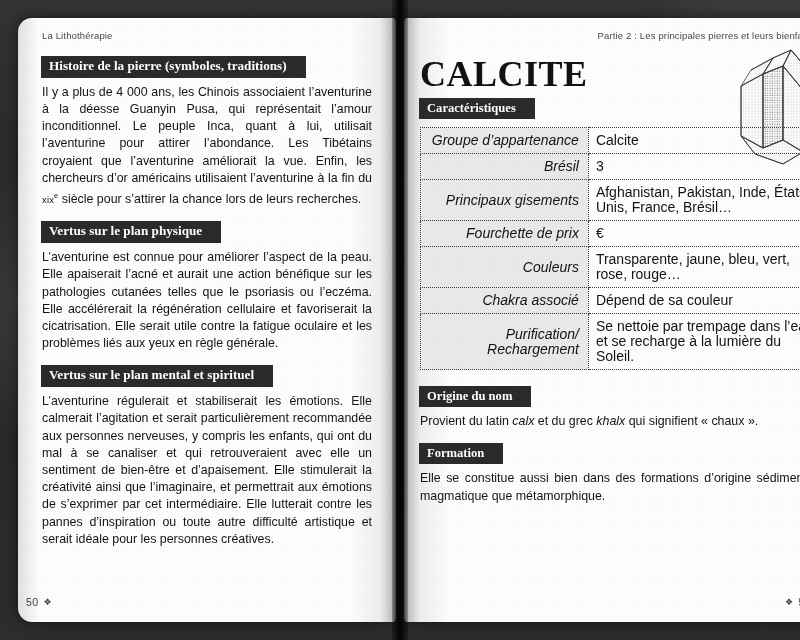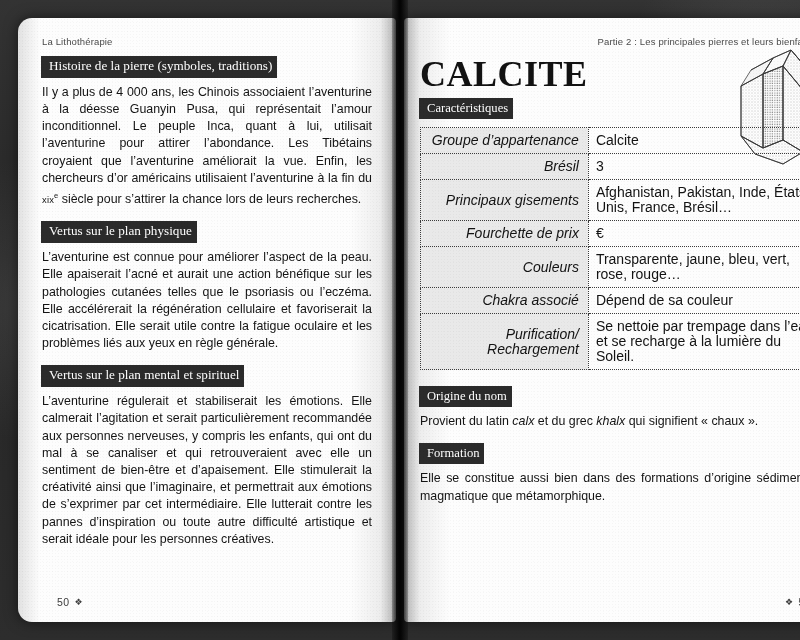--- a/index.html
+++ b/index.html
@@ -55,21 +55,21 @@
     background-image:
       radial-gradient(rgba(0,0,0,.045) .5px, transparent .6px),
       radial-gradient(rgba(0,0,0,.03) .5px, transparent .6px);
     background-size:3px 3px, 5px 5px;
     background-position:0 0, 2px 1px;
     opacity:.75;
   }
   .pg-inner{position:absolute;inset:0;}
 
   .runhead{
-    position:absolute;top:18px;
+    position:absolute;top:12px;
     font-size:9.5px;color:#4a4a4a;letter-spacing:.15px;
     white-space:nowrap;
   }
   .runhead.l{left:24px;}
   .runhead.r{right:22px;}
 
   .col{
     position:absolute;left:24px;right:24px;top:38px;
   }
   .page.right .col{left:16px;right:4px;top:30px;}
@@ -78,22 +78,22 @@
     margin:8px 0 6px 0;
     font-family:"Liberation Serif", serif;
     font-size:36px;font-weight:700;letter-spacing:.5px;
     color:#121212;line-height:1;
   }
 
   .badge{
     display:inline-block;
     background:#2b2b2b;color:#fff;
     font-family:"Liberation Serif", serif;
-    font-weight:400;font-size:13.2px;
-    padding:2px 4px 3px 7px;
+    font-weight:700;font-size:13.2px;
+    padding:2px 18px 3px 7px;
     line-height:1.12;
     margin:0 0 7px 0;
     box-shadow:0 0 0 1px #2b2b2b;
   }
   .badge.sm{font-size:12.6px;}
 
   p.body{
     margin:0 0 13px 0;
     font-size:12.4px;
     line-height:17.2px;
@@ -140,21 +140,21 @@
     opacity:.96;
     pointer-events:none;
   }
 
   .folio{
     position:absolute;bottom:14px;
     font-size:10.5px;color:#3d3d3d;
     letter-spacing:.4px;
     display:flex;align-items:center;gap:5px;
   }
-  .folio.l{left:39px;}
+  .folio.l{left:8px;}
   .folio.r{right:24px;}
   .orn{font-size:9px;color:#3d3d3d;line-height:1;}
 </style>
 </head>
 <body>
 
 <div class="scan">
   <div class="backdrop"></div>
 
   <div class="page left">

